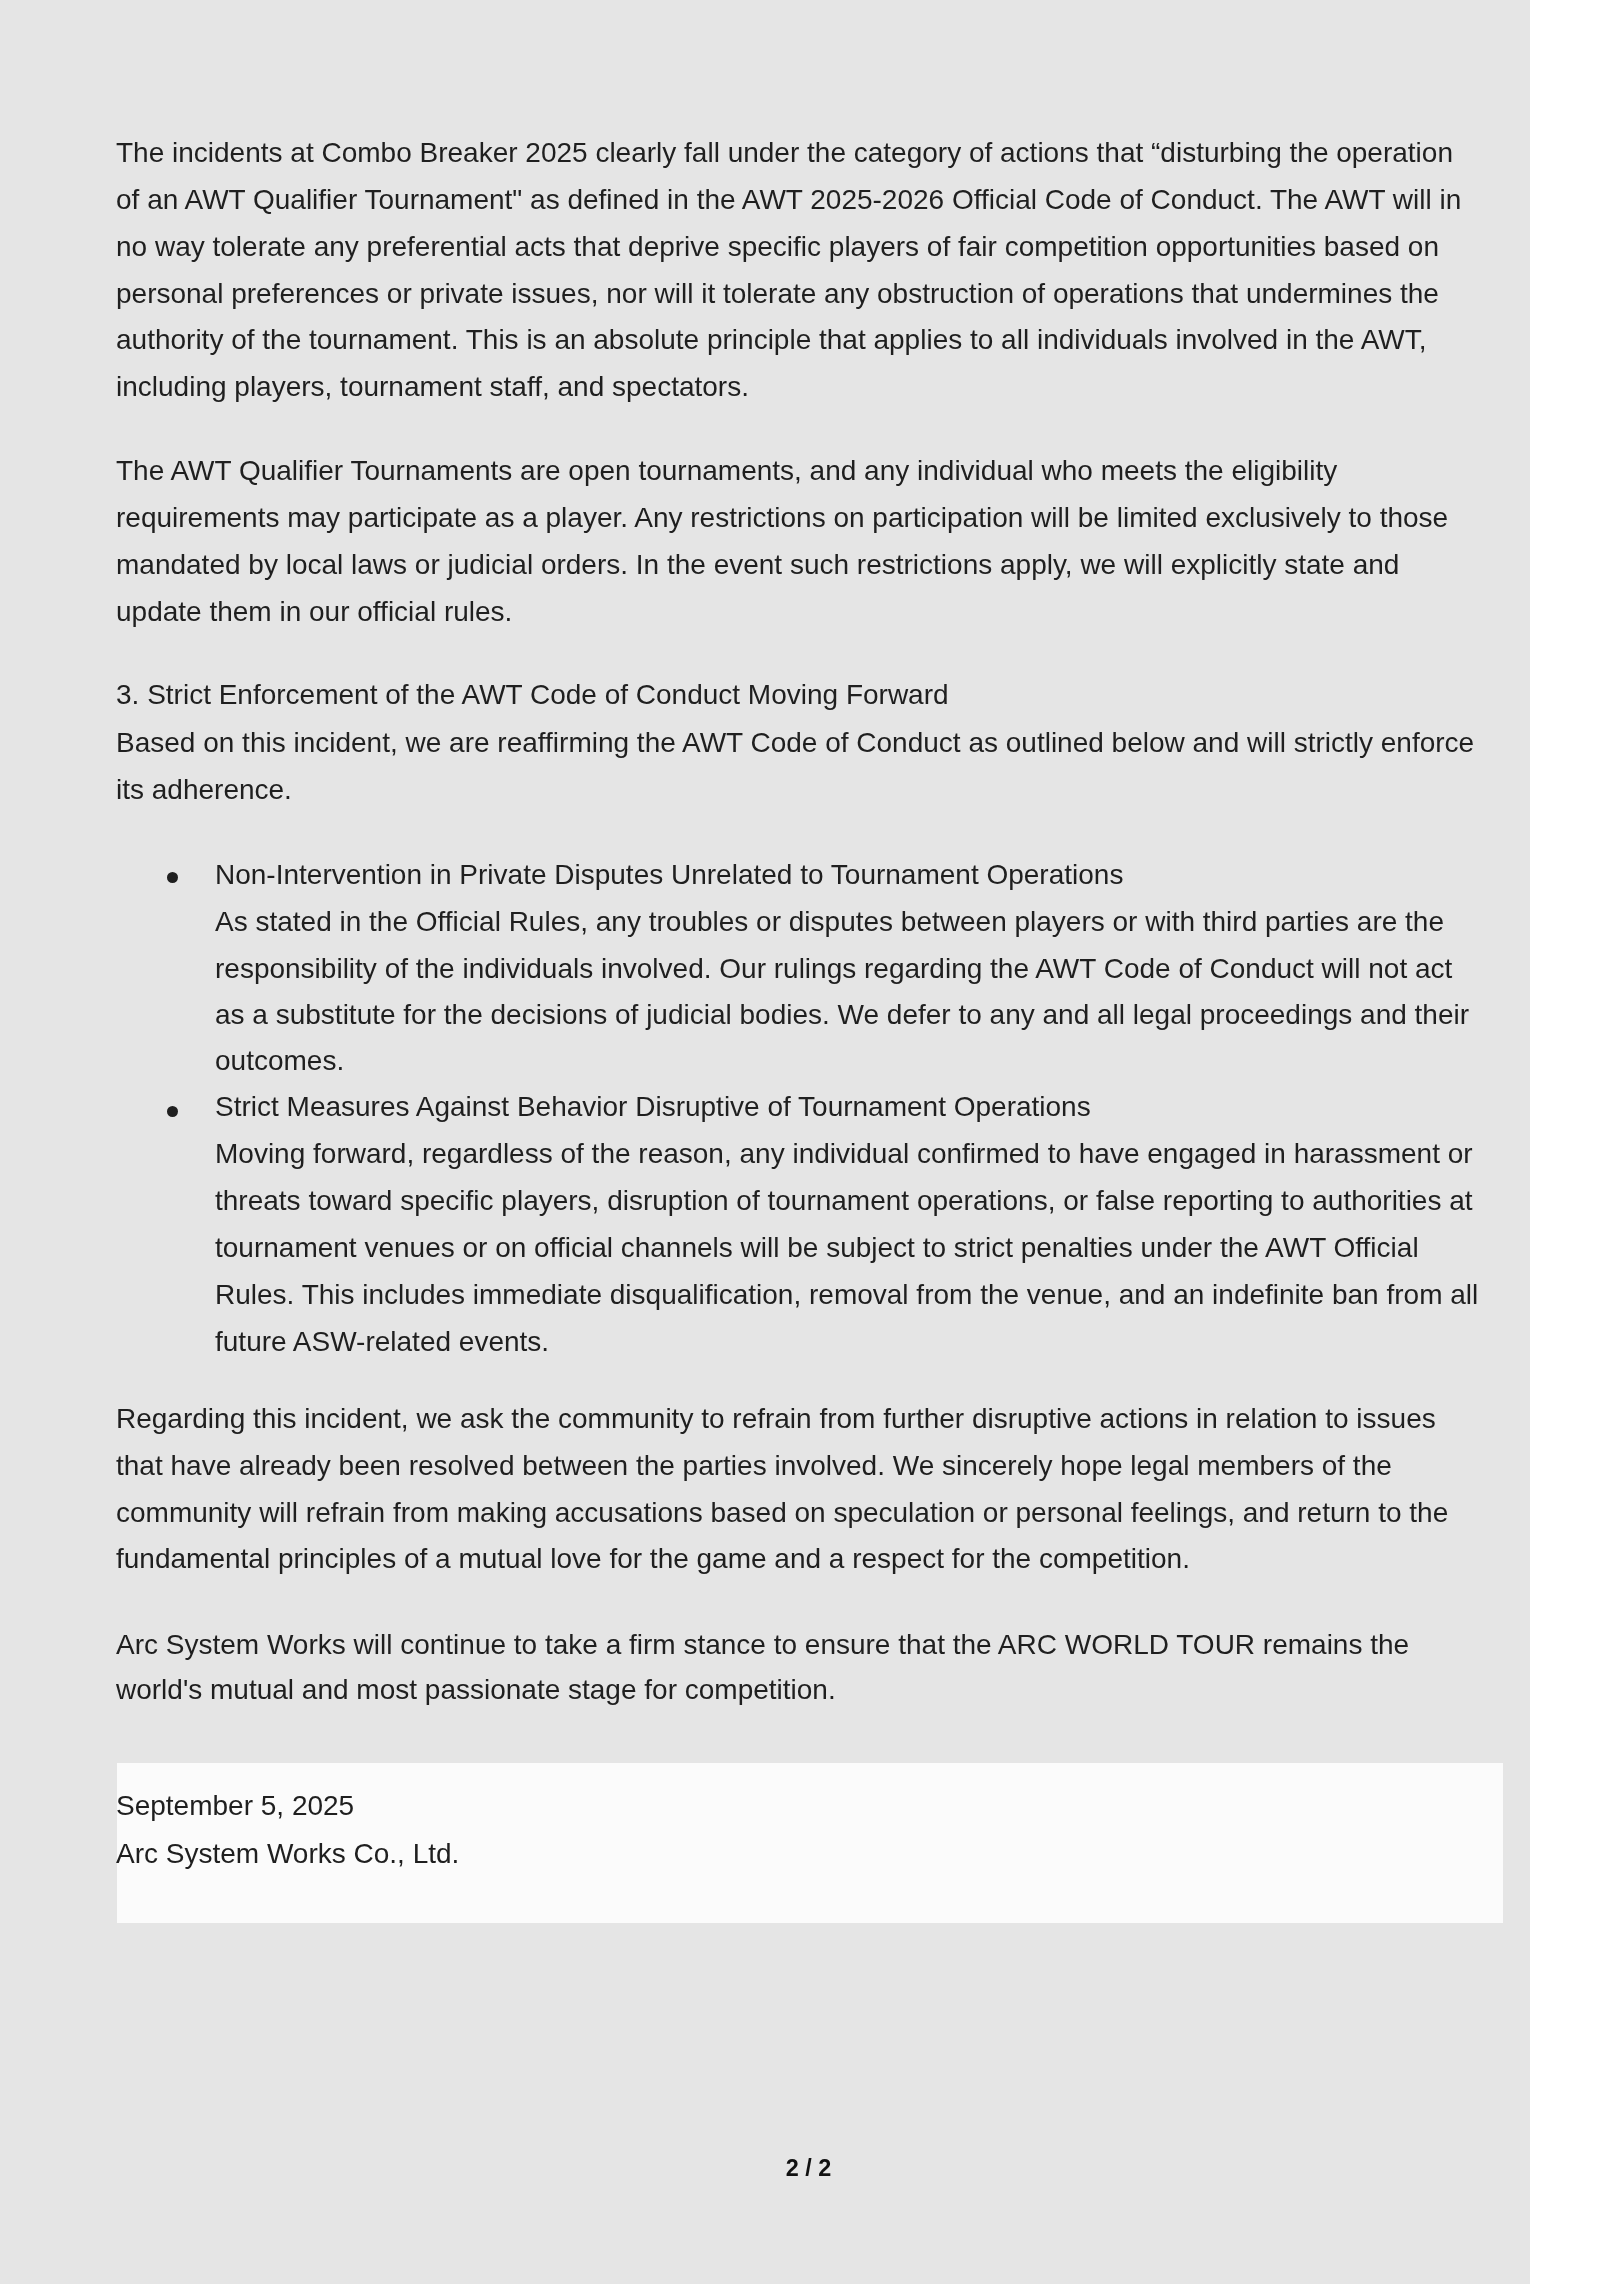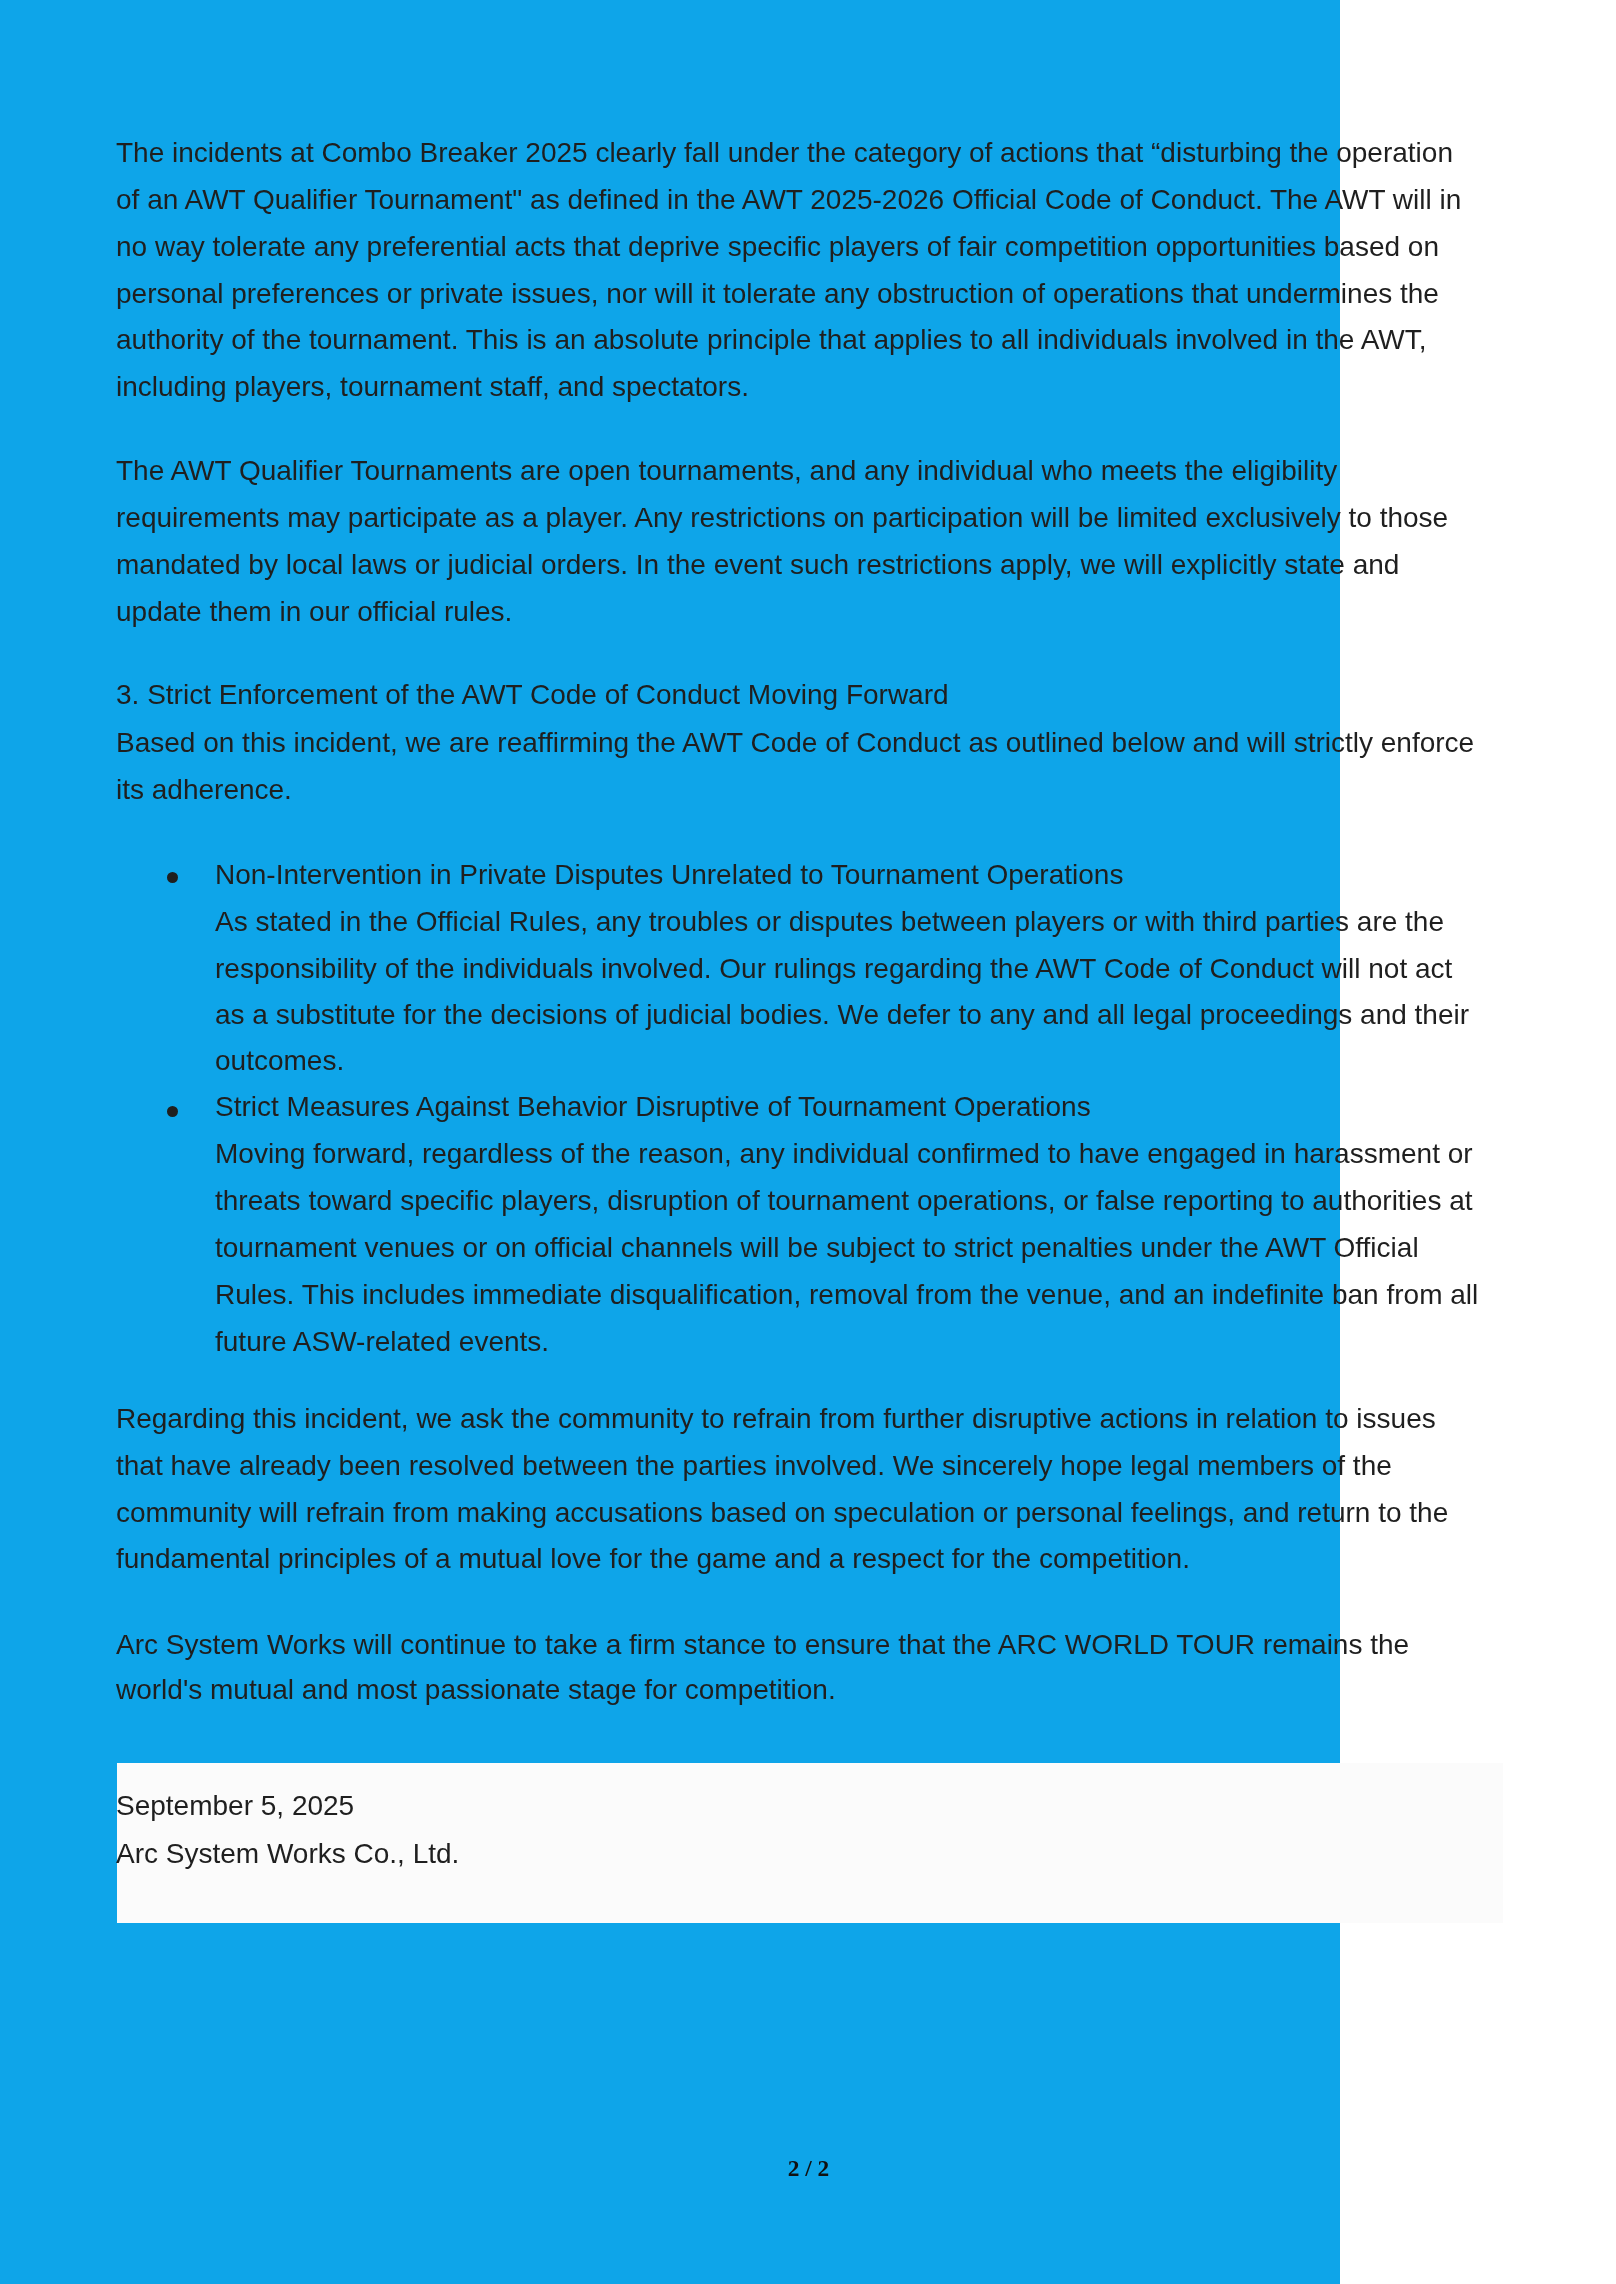--- a/index.html
+++ b/index.html
@@ -1,40 +1,40 @@
 <!DOCTYPE html>
 <html style="font-size:10.4px"><head>
 <meta charset="utf-8">
 <style>
   html, body { margin: 0; padding: 0; background: #ffffff; }
   body { width: 1617px; height: 2284px; position: relative; overflow: hidden; }
   .page {
-    position: absolute; left: 0; top: 0; width: 1340px; height: 2284px;
-    background: #0ea5e9; color: #1f1f1f;
+    position: absolute; left: 0; top: 0; width: 1530px; height: 2284px;
+    background: #e5e5e5; color: #1f1f1f;
     font-family: "Liberation Sans", sans-serif;
     font-size: 28px;
   }
   .content { position: absolute; left: 116px; top: 0; width: 1390px; }
   .line {
     position: absolute; left: 0; white-space: nowrap;
     height: 47px; line-height: 47px;
   }
   .bold { font-weight: normal; }
   .li-text { left: 99px; }
   .bullet {
     position: absolute; left: 51px; width: 11px; height: 11px;
     border-radius: 50%; background: #1f1f1f;
   }
   .sign-box {
     position: absolute; left: 117px; top: 1763px; width: 1386px; height: 160px;
     background: #fbfbfb;
   }
   .footer {
     position: absolute; left: 0; width: 1617px; top: 2152px; text-align: center;
-    font-family: Liberation Serif, serif; font-weight: bold; font-size: 23.4px;
+    font-family: Liberation Sans, sans-serif; font-weight: bold; font-size: 23.4px;
     color: #111111; line-height: 33px;
   }
 </style>
 </head>
 <body>
 
 <div class="page">
   <div class="content">
 
     <div>

